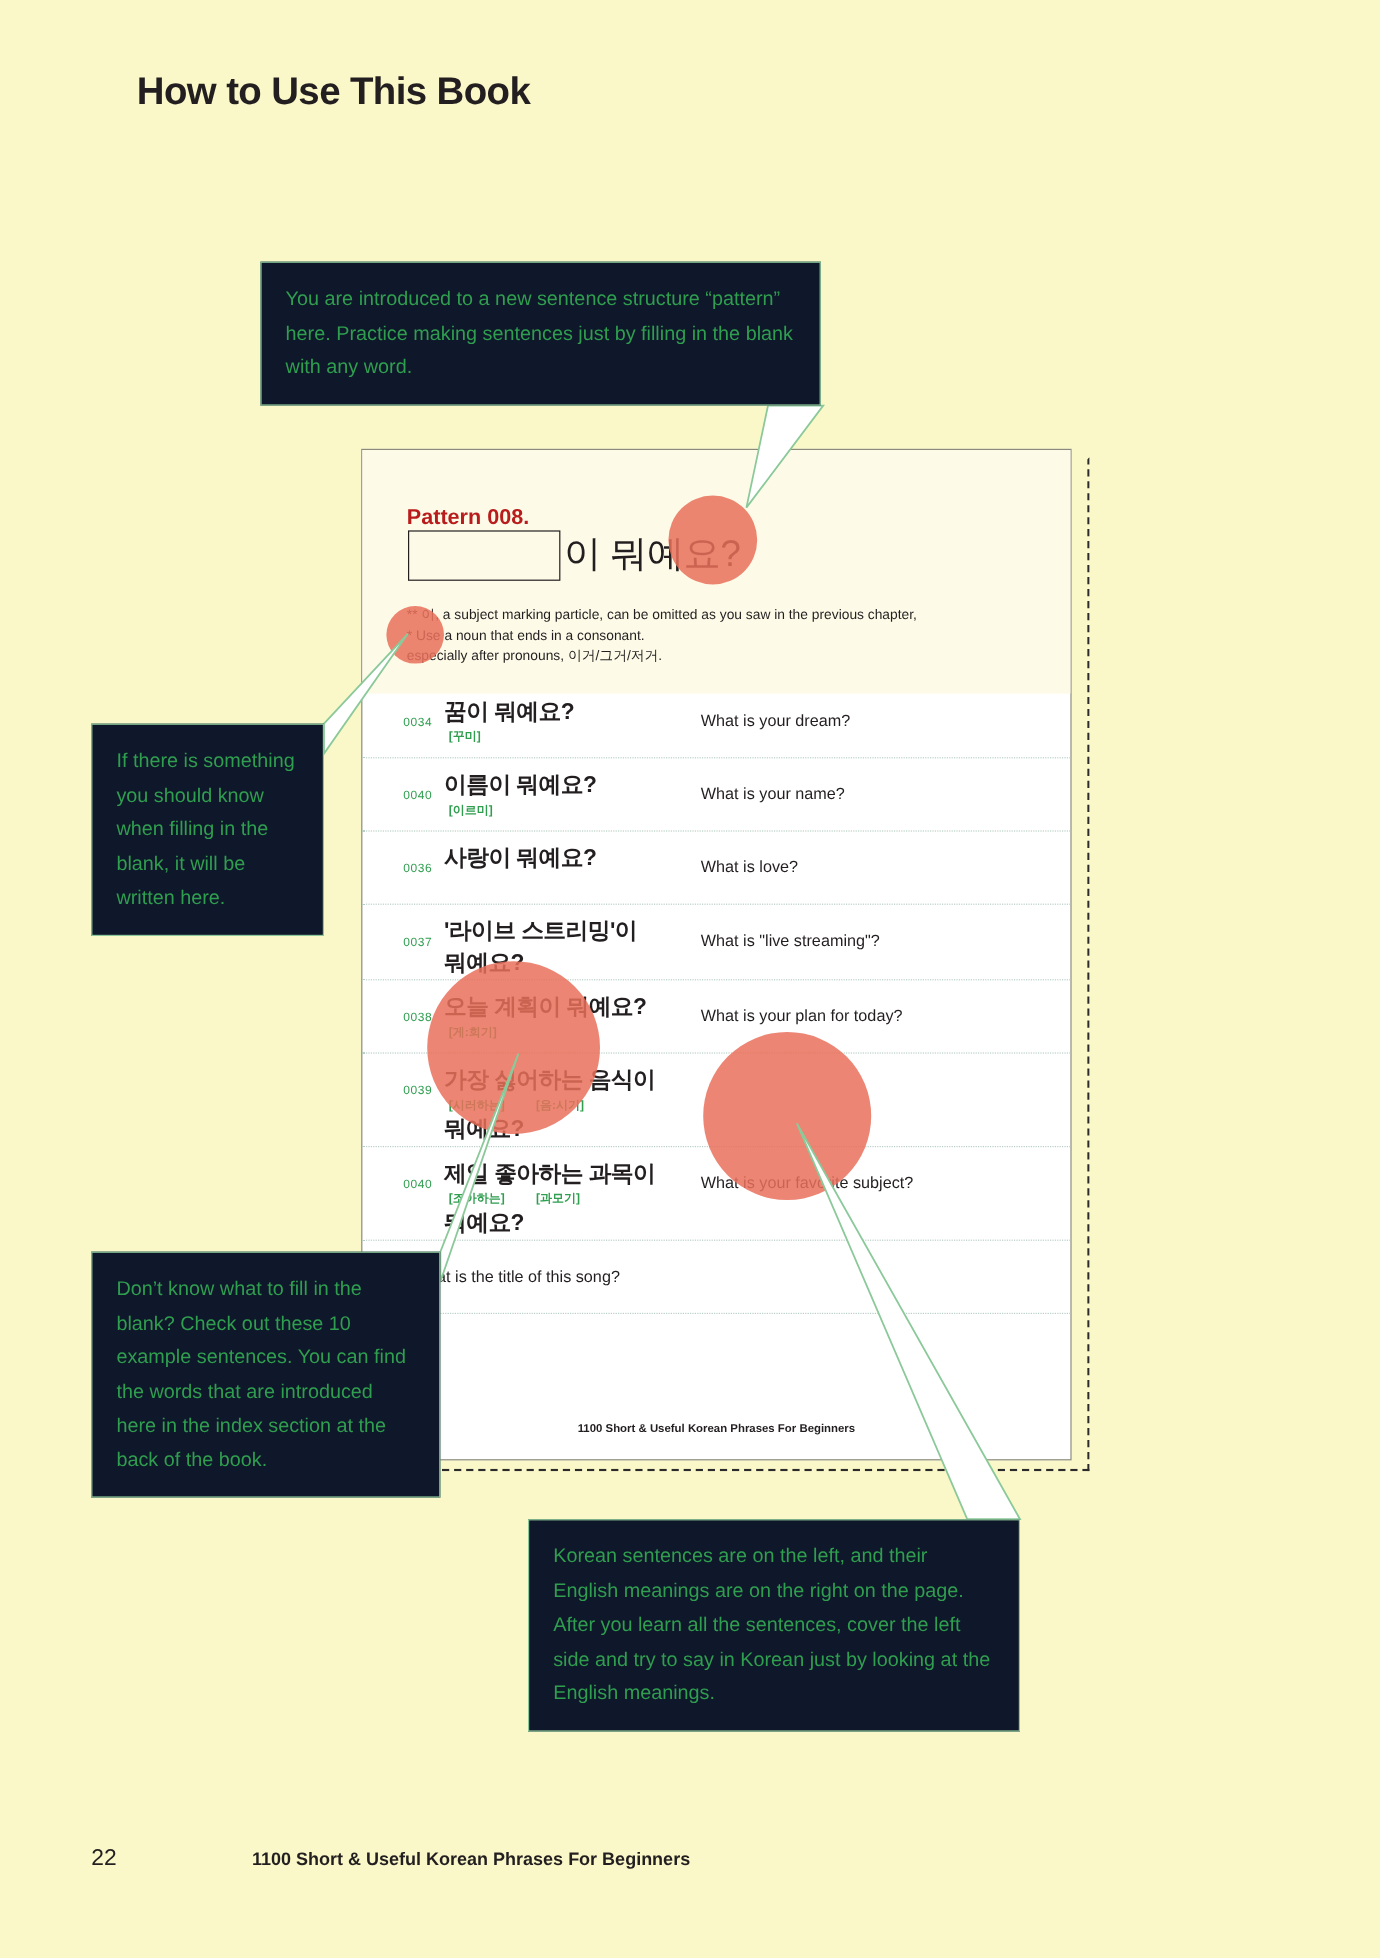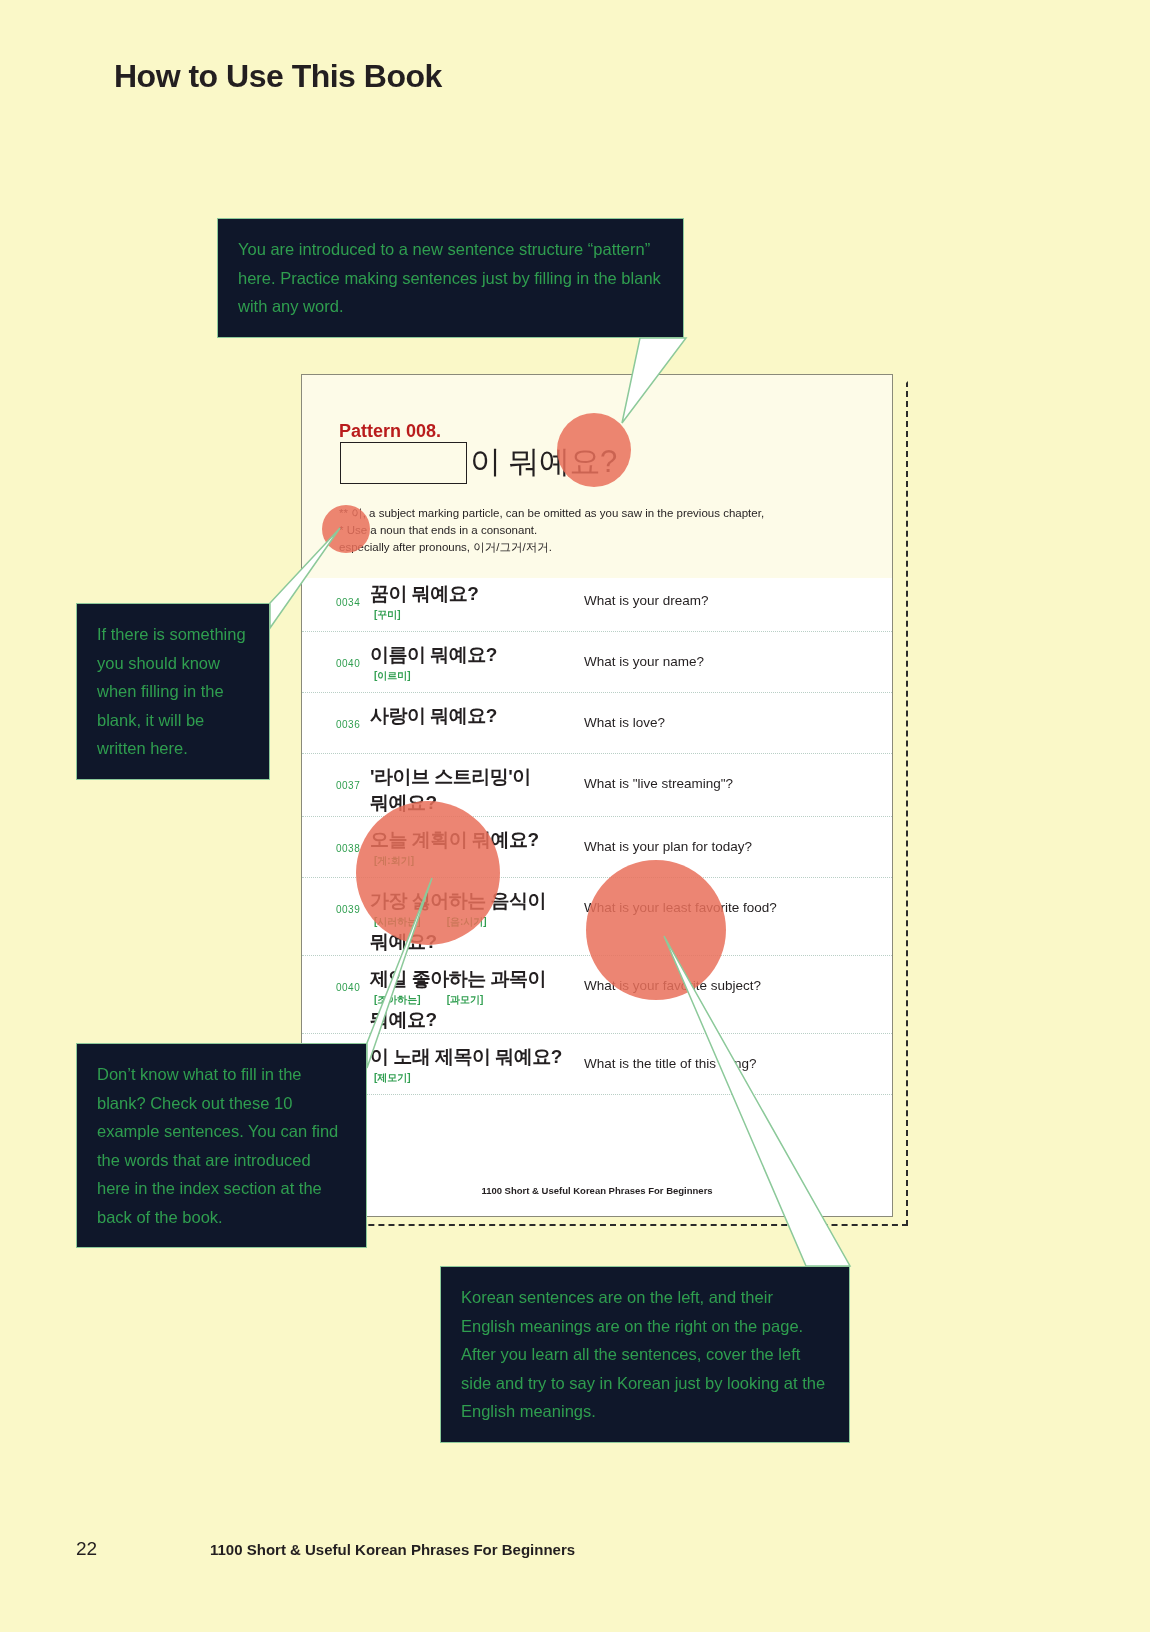--- a/index.html
+++ b/index.html
@@ -249,37 +249,32 @@
         </div>
         <div class="row-en-col">What is your plan for today?</div>
       </div>
       <div class="sentence-row">
         <div class="row-num">0039</div>
         <div class="row-korean-col">
           <div class="kr-line">가장 싫어하는 음식이</div>
           <div class="kr-pron"><span>[시러하는]</span><span>[음:시기]</span></div>
           <div class="kr-line">뭐예요?</div>
         </div>
-        <div class="row-en-col">What is your least favorite food?</div>
       </div>
       <div class="sentence-row">
         <div class="row-num">0040</div>
         <div class="row-korean-col">
           <div class="kr-line">제일 좋아하는 과목이</div>
           <div class="kr-pron"><span>[조아하는]</span><span>[과모기]</span></div>
           <div class="kr-line">뭐예요?</div>
         </div>
         <div class="row-en-col">What is your favorite subject?</div>
       </div>
       <div class="sentence-row">
         <div class="row-num">0041</div>
-        <div class="row-korean-col">
-          <div class="kr-line">이 노래 제목이 뭐예요?</div>
-          <div class="kr-pron"><span>[제모기]</span></div>
-        </div>
         <div class="row-en-col">What is the title of this song?</div>
       </div>
     </div>
 
   <div id="mock-footer">1100 Short &amp; Useful Korean Phrases For Beginners</div>
 </div>
 
 <svg id="blobs" viewBox="0 0 1150 1632">
   <circle cx="594" cy="450" r="37" fill="#e9705a" opacity="0.85"></circle>
   <circle cx="346" cy="529" r="24" fill="#e9705a" opacity="0.85"></circle>

